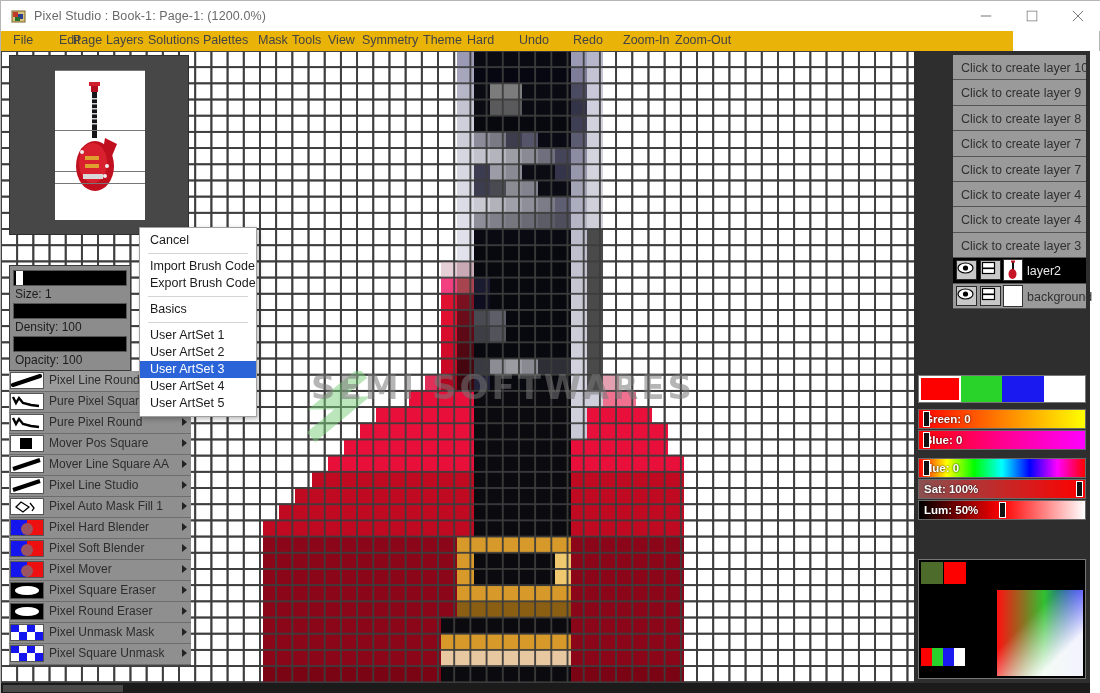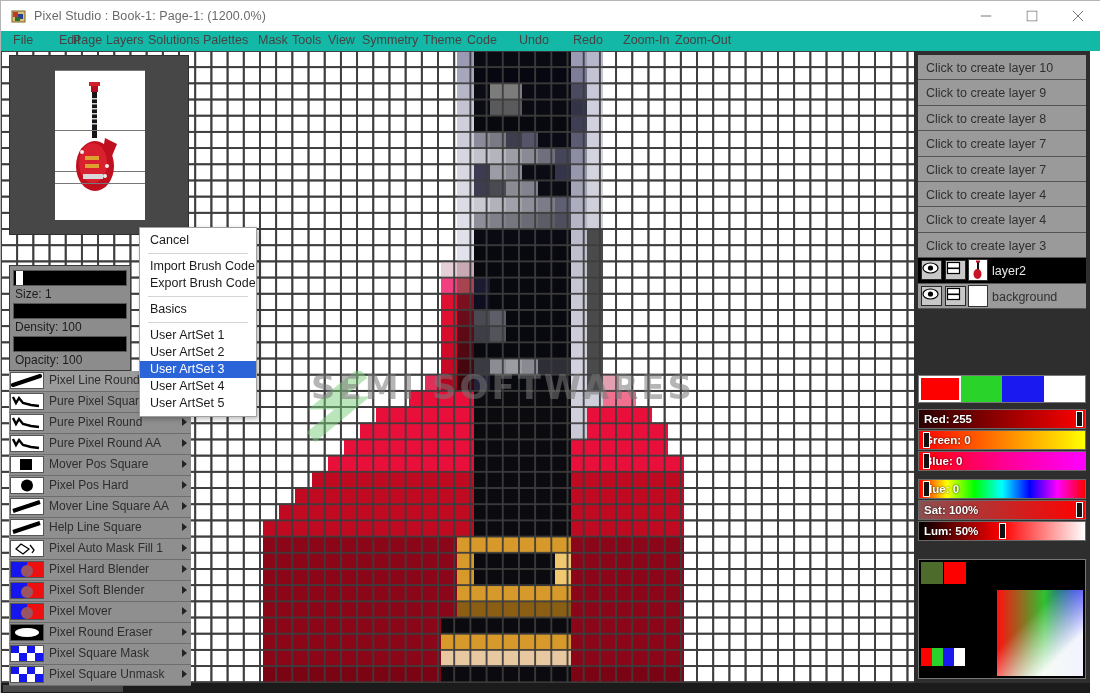--- a/index.html
+++ b/index.html
@@ -9,21 +9,21 @@
 
   
   .titlebar{position:absolute;left:0;top:0;width:1100px;height:30px;background:#fff;}
   .tb-icon{position:absolute;left:10px;top:8px;width:15px;height:15px;}
   .tb-title{position:absolute;left:33px;top:8px;font-size:12.5px;color:#6a6a6a;white-space:nowrap;letter-spacing:.1px;}
   .wbtn{position:absolute;top:0;width:46px;height:30px;cursor:default;}
   .wbtn svg{position:absolute;left:50%;top:50%;transform:translate(-50%,-50%);}
   .wmin{right:92px;} .wmax{right:46px;} .wclose{right:0px;}
 
   
-  .menubar{position:absolute;left:0;top:30px;width:1100px;height:20px;background:#14b8a6;}
+  .menubar{position:absolute;left:0;top:30px;width:1012px;height:20px;background:#eab308;}
   .mi{position:absolute;top:2px;font-size:12.5px;color:#444;white-space:nowrap;cursor:default;}
 
   
   .workspace{position:absolute;left:0;top:50px;width:1100px;height:643px;background:#fff;overflow:hidden;}
 
   
   .canvasgrid{position:absolute;left:0;top:0;width:1089px;height:632px;
     background-color:#fff;
     background-image:
       linear-gradient(to right,#555 2px,transparent 2px),
@@ -73,21 +73,21 @@
 
   
   .ctxmenu{position:absolute;left:138px;top:176px;width:116px;background:#fff;border:1px solid #a0a0a0;box-shadow:2px 2px 5px rgba(0,0,0,.28);z-index:60;padding:4px 0;}
   .ctxitem{position:relative;height:17px;line-height:17px;padding:0 10px;font-size:12.5px;color:#1b1b1b;white-space:nowrap;cursor:default;}
   .ctxitem.hl{background:#2a64d8;color:#fff;}
   .ctxsep{height:1px;margin:4px 8px;background:#d4d4d4;}
 
   
   .rpanel{position:absolute;left:913px;top:0;width:176px;height:632px;background:#2e2e2e;}
   .layers{position:absolute;left:4px;top:4px;width:168px;}
-  .layerrow{position:relative;height:25.4px;background:#9a9a9a;border-bottom:1px solid #545454;box-sizing:border-box;cursor:default;}
+  .layerrow{position:relative;height:25.4px;background:#9a9a9a;border-bottom:1px solid #545454;box-sizing:border-box;cursor:default;margin-left:35px;}
   .layerrow .ltext{position:absolute;left:8px;top:6px;font-size:12.5px;color:#303030;white-space:nowrap;}
   .layerrow.active{background:#000;}
   .layerrow.active .ltext{color:#e8e8e8;left:74px;}
   .layerrow.bg .ltext{left:74px;}
   .licon{position:absolute;top:2px;width:21px;height:20px;background:#c8c8c8;border:1px solid #2a2a2a;box-sizing:border-box;}
   .lthumb{position:absolute;left:50px;top:1px;width:20px;height:22px;background:#fff;border:1px solid #333;box-sizing:border-box;overflow:hidden;}
 
   
   .swatchrow{position:absolute;left:4px;top:324px;width:168px;height:28px;background:#1c1c1c;border:1px solid #777;box-sizing:border-box;display:flex;}
   .swatchrow div{flex:1;}
@@ -143,21 +143,21 @@
     <span class="mi" style="left:58px">Edit</span>
     <span class="mi" style="left:72px">Page</span>
     <span class="mi" style="left:105px">Layers</span>
     <span class="mi" style="left:147px">Solutions</span>
     <span class="mi" style="left:202px">Palettes</span>
     <span class="mi" style="left:257px">Mask</span>
     <span class="mi" style="left:291px">Tools</span>
     <span class="mi" style="left:327px">View</span>
     <span class="mi" style="left:361px">Symmetry</span>
     <span class="mi" style="left:422px">Theme</span>
-    <span class="mi" style="left:466px">Code</span>
+    <span class="mi" style="left:466px">Hard</span>
     <span class="mi" style="left:518px">Undo</span>
     <span class="mi" style="left:572px">Redo</span>
     <span class="mi" style="left:622px">Zoom-In</span>
     <span class="mi" style="left:674px">Zoom-Out</span>
   </div>
 
   <div class="workspace">
 
     <div class="canvasgrid"></div>
 
@@ -436,51 +436,37 @@
         </div>
         <div class="brow">
           <span class="bicon"><svg width="32" height="15">
               <path d="M2 3 L5 9 L8 4 L12 9 L20 11 L28 12" stroke="#000" stroke-width="2.4" fill="none"></path>
             </svg></span>
           <span class="blabel">Pure Pixel Round</span>
           <span class="barrow"></span>
         </div>
         <div class="brow">
           <span class="bicon"><svg width="32" height="15">
-              <path d="M2 3 L5 9 L8 4 L12 9 L20 11 L28 12" stroke="#000" stroke-width="2.4" fill="none"></path>
-            </svg></span>
-          <span class="blabel">Pure Pixel Round AA</span>
-          <span class="barrow"></span>
-        </div>
-        <div class="brow">
-          <span class="bicon"><svg width="32" height="15">
               <rect x="9" y="2" width="12" height="11" fill="#000"></rect>
             </svg></span>
           <span class="blabel">Mover Pos Square</span>
           <span class="barrow"></span>
         </div>
         <div class="brow">
           <span class="bicon"><svg width="32" height="15">
-              <circle cx="16" cy="7.5" r="6" fill="#000"></circle>
-            </svg></span>
-          <span class="blabel">Pixel Pos Hard</span>
-          <span class="barrow"></span>
-        </div>
-        <div class="brow">
-          <span class="bicon"><svg width="32" height="15">
               <line x1="2" y1="12" x2="29" y2="3" stroke="#000" stroke-width="4"></line>
             </svg></span>
           <span class="blabel">Mover Line Square AA</span>
           <span class="barrow"></span>
         </div>
         <div class="brow">
           <span class="bicon"><svg width="32" height="15">
               <line x1="2" y1="12" x2="29" y2="3" stroke="#000" stroke-width="4"></line>
             </svg></span>
-          <span class="blabel">Help Line Square</span>
+          <span class="blabel">Pixel Line Studio</span>
           <span class="barrow"></span>
         </div>
         <div class="brow">
           <span class="bicon"><svg width="32" height="15">
               <path d="M10 3 L18 8 L12 13 L5 8 Z" fill="#fff" stroke="#000" stroke-width="1.3"></path>
               <path d="M19 4 l4 5 -2 3" stroke="#000" stroke-width="1.3" fill="none"></path>
             </svg></span>
           <span class="blabel">Pixel Auto Mask Fill 1</span>
           <span class="barrow"></span>
         </div>
@@ -502,39 +488,47 @@
           <span class="blabel">Pixel Soft Blender</span>
           <span class="barrow"></span>
         </div>
         <div class="brow">
           <span class="bicon"><svg width="32" height="15">
               <rect width="16" height="15" fill="#1515ee"></rect>
               <rect x="16" width="16" height="15" fill="#ee1010"></rect>
               <ellipse cx="16" cy="9" rx="6" ry="6" fill="#9a5560"></ellipse>
             </svg></span>
           <span class="blabel">Pixel Mover</span>
+          <span class="barrow"></span>
+        </div>
+        <div class="brow">
+          <span class="bicon"><svg width="32" height="15">
+              <rect width="32" height="15" fill="#000"></rect>
+              <ellipse cx="16" cy="7.5" rx="12" ry="4.5" fill="#fff"></ellipse>
+            </svg></span>
+          <span class="blabel">Pixel Square Eraser</span>
           <span class="barrow"></span>
         </div>
         <div class="brow">
           <span class="bicon"><svg width="32" height="15">
               <rect width="32" height="15" fill="#000"></rect>
               <ellipse cx="16" cy="7.5" rx="12" ry="4.5" fill="#fff"></ellipse>
             </svg></span>
           <span class="blabel">Pixel Round Eraser</span>
           <span class="barrow"></span>
         </div>
         <div class="brow">
           <span class="bicon"><svg width="32" height="15">
               <rect width="32" height="15" fill="#fff"></rect>
               <rect x="0" y="0" width="8" height="7" fill="#1515ee"></rect>
               <rect x="16" y="0" width="8" height="7" fill="#1515ee"></rect>
               <rect x="8" y="7" width="8" height="8" fill="#1515ee"></rect>
               <rect x="24" y="7" width="8" height="8" fill="#1515ee"></rect>
             </svg></span>
-          <span class="blabel">Pixel Square Mask</span>
+          <span class="blabel">Pixel Unmask Mask</span>
           <span class="barrow"></span>
         </div>
         <div class="brow">
           <span class="bicon"><svg width="32" height="15">
               <rect width="32" height="15" fill="#fff"></rect>
               <rect x="0" y="0" width="8" height="7" fill="#1515ee"></rect>
               <rect x="16" y="0" width="8" height="7" fill="#1515ee"></rect>
               <rect x="8" y="7" width="8" height="8" fill="#1515ee"></rect>
               <rect x="24" y="7" width="8" height="8" fill="#1515ee"></rect>
             </svg></span>
@@ -617,24 +611,20 @@
         </div>
 
       <div class="swatchrow">
         <div class="first" style="background:#fd0000"></div>
         <div style="background:#2ad32a"></div>
         <div style="background:#1a1af0"></div>
         <div style="background:#ffffff"></div>
       </div>
 
       <div class="sliders" id="csliders">
-          <div class="cslider" style="background: linear-gradient(to right, rgb(42, 0, 0), rgb(255, 0, 0));">
-            <span class="ctext">Red: 255</span>
-            <span class="cknob" style="left:157px"></span>
-          </div>
           <div class="cslider" style="background: linear-gradient(to right, rgb(255, 0, 0), rgb(255, 128, 0), rgb(255, 255, 0));">
             <span class="ctext">Green: 0</span>
             <span class="cknob" style="left:3.55px"></span>
           </div>
           <div class="cslider" style="background: linear-gradient(to right, rgb(255, 0, 0), rgb(255, 0, 144), rgb(255, 0, 255));">
             <span class="ctext">Blue: 0</span>
             <span class="cknob" style="left:3.55px"></span>
           </div>
           <div class="cslider" style="background: linear-gradient(to right, rgb(255, 0, 0), rgb(255, 255, 0), rgb(0, 255, 0), rgb(0, 255, 255), rgb(0, 0, 255), rgb(255, 0, 255), rgb(255, 0, 0)); margin-top: 8px;">
             <span class="ctext">Hue: 0</span>

